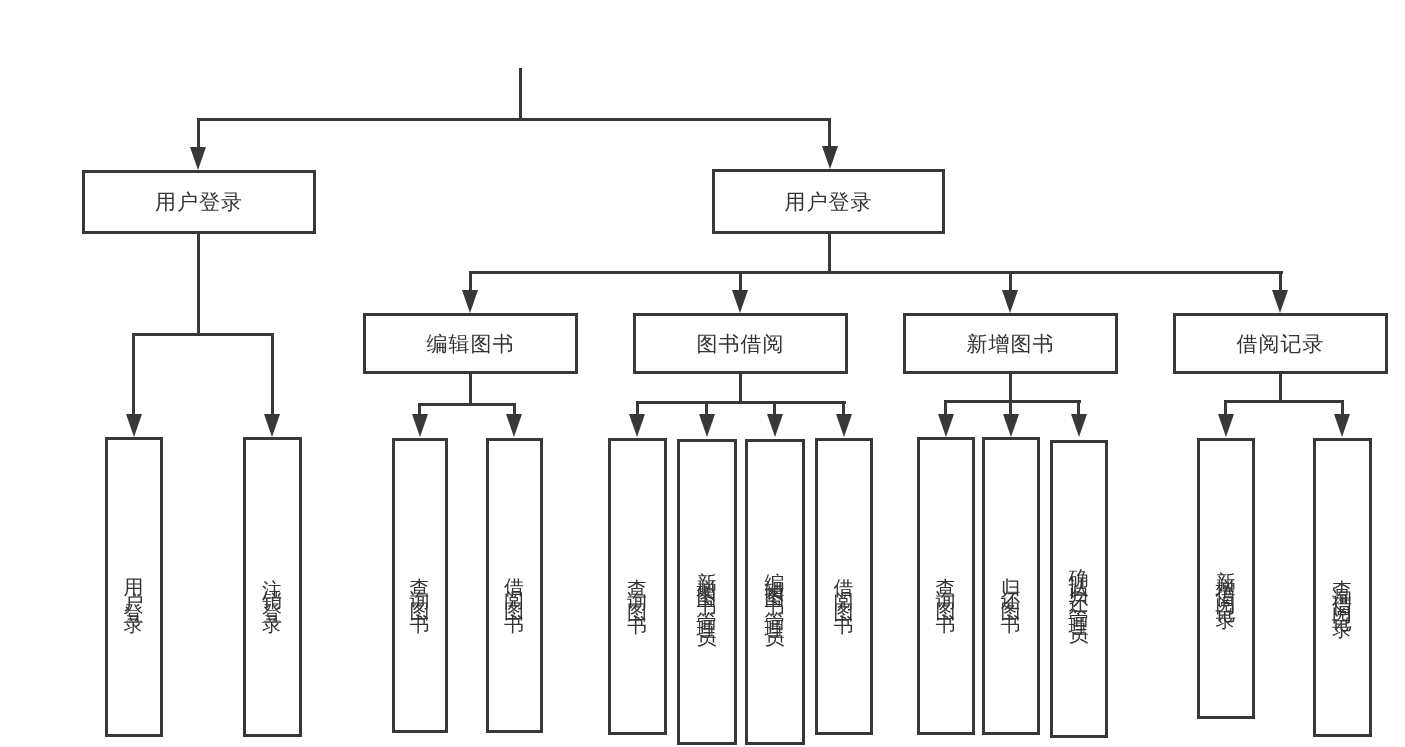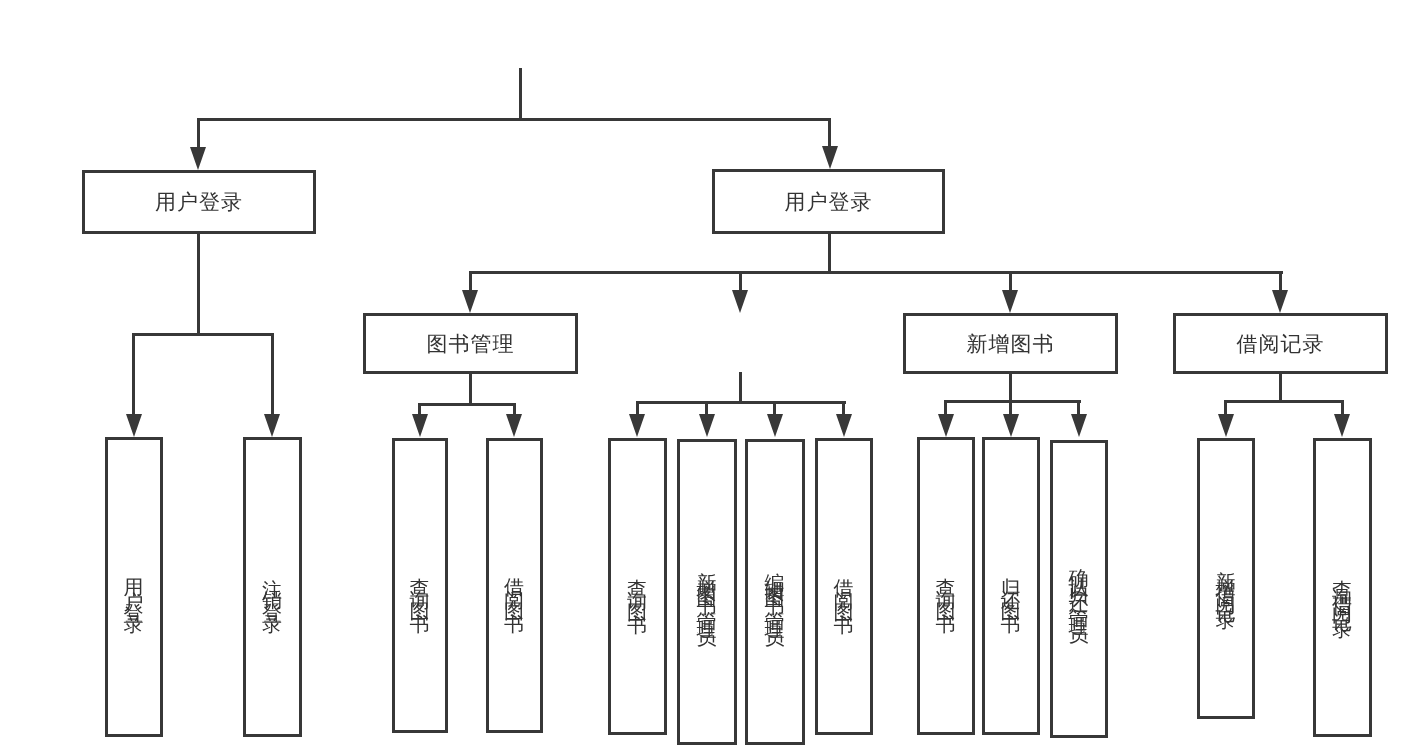--- a/index.html
+++ b/index.html
@@ -100,21 +100,24 @@
 
 
   <div class="node nh" style="left:82px;top:170px;width:234px;height:64px;">
     <span>用户登录</span>
   </div>
   <div class="node nh" style="left:712px;top:169px;width:233px;height:65px;">
     <span>用户登录</span>
   </div>
 
   <div class="node nh" style="left:363px;top:313px;width:215px;height:61px;">
-    <span>图书管理</span>
+    <span>编辑图书</span>
+  </div>
+  <div class="node nh" style="left:633px;top:313px;width:215px;height:61px;">
+    <span>图书借阅</span>
   </div>
   <div class="node nh" style="left:903px;top:313px;width:215px;height:61px;">
     <span>新增图书</span>
   </div>
   <div class="node nh" style="left:1173px;top:313px;width:215px;height:61px;">
     <span>借阅记录</span>
   </div>
 
   <div class="node nv" style="left:105px;top:437px;width:58px;height:300px;">
     <span>用户登录</span>

